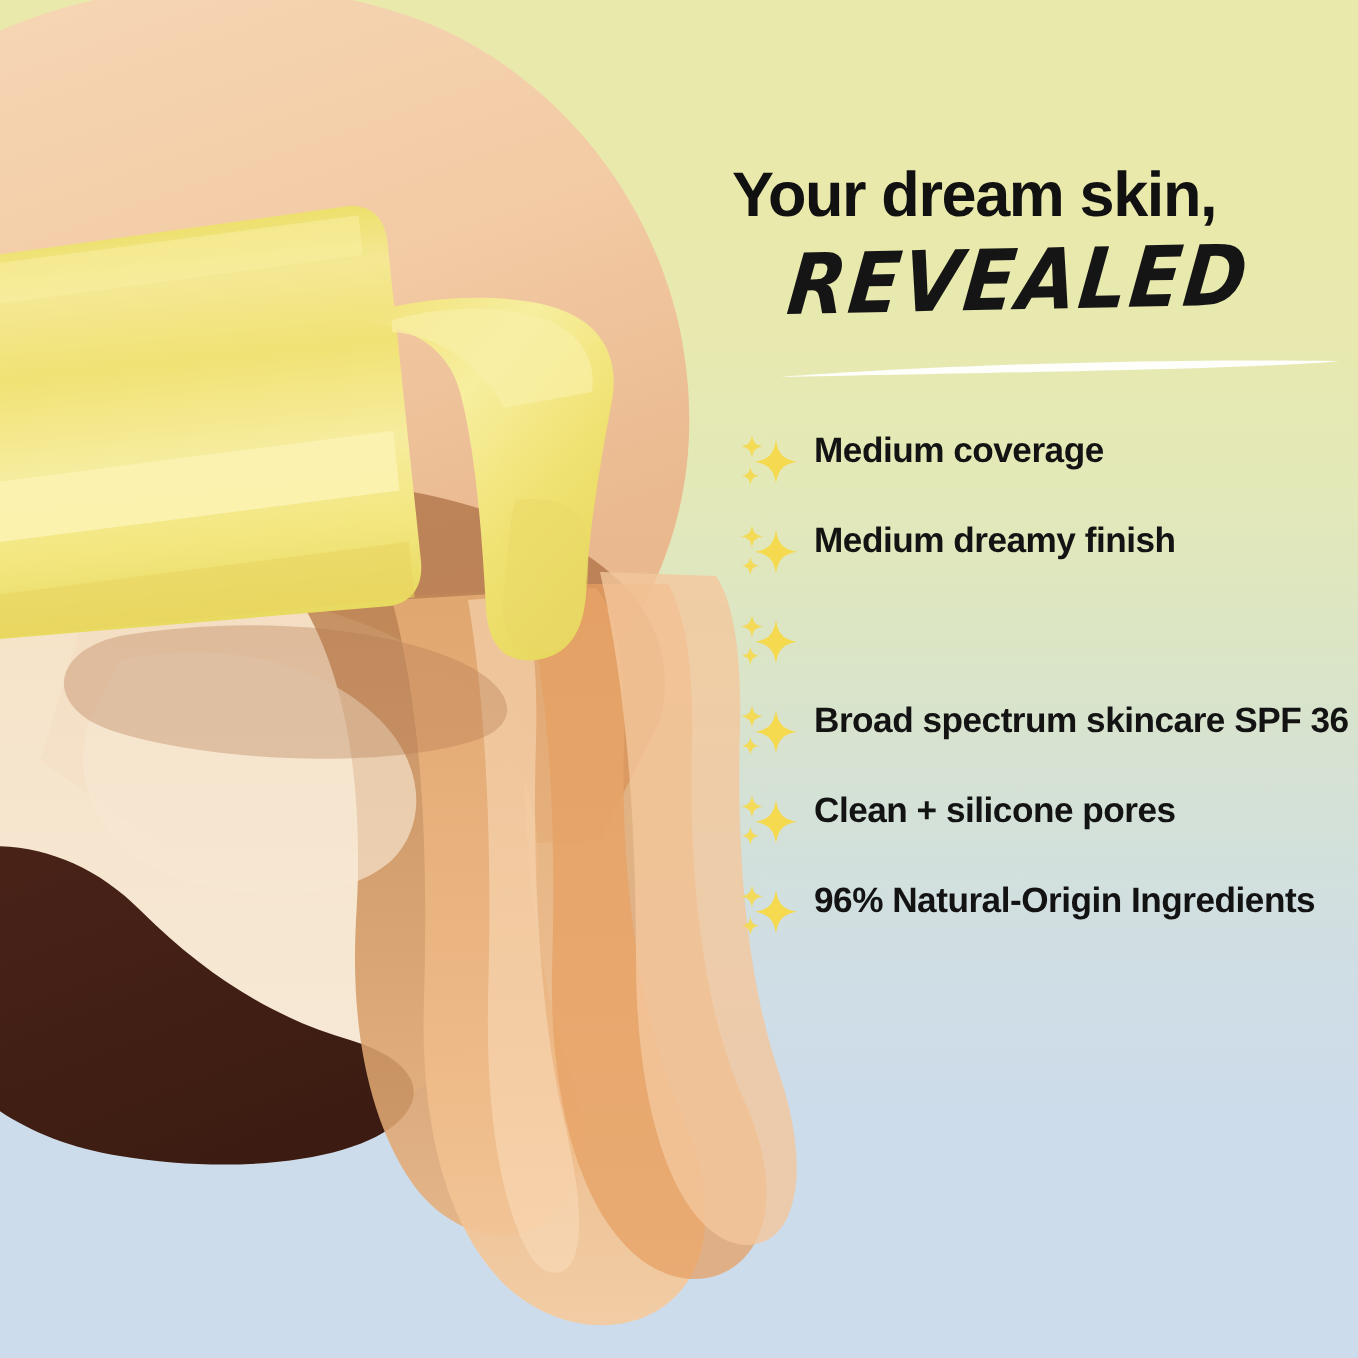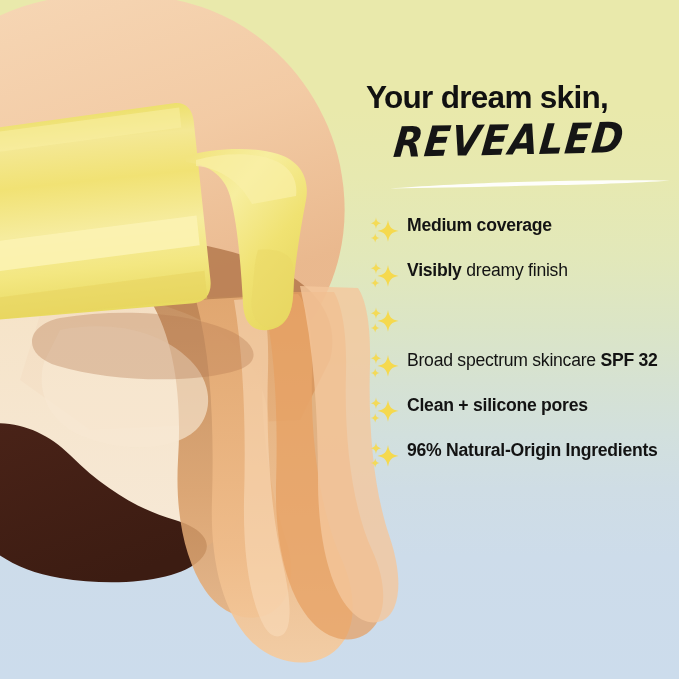--- a/index.html
+++ b/index.html
@@ -95,21 +95,21 @@
     margin-top: 2px;
   }
   .feature-text {
     font-size: 17.6px;
     line-height: 1.16;
     color: #131313;
     letter-spacing: -0.25px;
     padding-top: 1px;
   }
   .feature-text .b { font-weight: 700; }
-  .feature-text .r { font-weight: 400; }
+  .feature-text .r { font-weight: 700; }
 </style>
 </head>
 <body>
 
 <div id="canvas">
 
   <div class="art">
     <svg viewBox="0 0 679 679" xmlns="http://www.w3.org/2000/svg">
       <defs>
         <linearGradient id="capGrad" x1="0" y1="0" x2="0" y2="1">
@@ -240,44 +240,44 @@
         <div class="feature-row">
           <span class="sparkle">
   <svg viewBox="0 0 34 30">
     <path d="M 20 4 C 21.2 11.2 23.6 13.6 30.6 14.9 C 23.6 16.2 21.2 18.6 20 25.8
              C 18.8 18.6 16.4 16.2 9.4 14.9 C 16.4 13.6 18.8 11.2 20 4 Z" fill="#f5d94e"></path>
     <path d="M 8 1.5 C 8.6 5.3 9.8 6.5 13.4 7.2 C 9.8 7.9 8.6 9.1 8 12.9
              C 7.4 9.1 6.2 7.9 2.6 7.2 C 6.2 6.5 7.4 5.3 8 1.5 Z" fill="#f5d94e" opacity="0.92"></path>
     <path d="M 7.2 17.2 C 7.7 20.3 8.7 21.3 11.7 21.9 C 8.7 22.5 7.7 23.5 7.2 26.6
              C 6.7 23.5 5.7 22.5 2.7 21.9 C 5.7 21.3 6.7 20.3 7.2 17.2 Z" fill="#f5d94e" opacity="0.92"></path>
   </svg></span>
-          <div class="feature-text"><span class="b">Visibly</span><span class="r"> dreamy finish</span></div>
-        </div>
-        <div class="feature-row">
-          <span class="sparkle">
-  <svg viewBox="0 0 34 30">
-    <path d="M 20 4 C 21.2 11.2 23.6 13.6 30.6 14.9 C 23.6 16.2 21.2 18.6 20 25.8
-             C 18.8 18.6 16.4 16.2 9.4 14.9 C 16.4 13.6 18.8 11.2 20 4 Z" fill="#f5d94e"></path>
-    <path d="M 8 1.5 C 8.6 5.3 9.8 6.5 13.4 7.2 C 9.8 7.9 8.6 9.1 8 12.9
-             C 7.4 9.1 6.2 7.9 2.6 7.2 C 6.2 6.5 7.4 5.3 8 1.5 Z" fill="#f5d94e" opacity="0.92"></path>
-    <path d="M 7.2 17.2 C 7.7 20.3 8.7 21.3 11.7 21.9 C 8.7 22.5 7.7 23.5 7.2 26.6
-             C 6.7 23.5 5.7 22.5 2.7 21.9 C 5.7 21.3 6.7 20.3 7.2 17.2 Z" fill="#f5d94e" opacity="0.92"></path>
-  </svg></span>
-        </div>
-        <div class="feature-row">
-          <span class="sparkle">
-  <svg viewBox="0 0 34 30">
-    <path d="M 20 4 C 21.2 11.2 23.6 13.6 30.6 14.9 C 23.6 16.2 21.2 18.6 20 25.8
-             C 18.8 18.6 16.4 16.2 9.4 14.9 C 16.4 13.6 18.8 11.2 20 4 Z" fill="#f5d94e"></path>
-    <path d="M 8 1.5 C 8.6 5.3 9.8 6.5 13.4 7.2 C 9.8 7.9 8.6 9.1 8 12.9
-             C 7.4 9.1 6.2 7.9 2.6 7.2 C 6.2 6.5 7.4 5.3 8 1.5 Z" fill="#f5d94e" opacity="0.92"></path>
-    <path d="M 7.2 17.2 C 7.7 20.3 8.7 21.3 11.7 21.9 C 8.7 22.5 7.7 23.5 7.2 26.6
-             C 6.7 23.5 5.7 22.5 2.7 21.9 C 5.7 21.3 6.7 20.3 7.2 17.2 Z" fill="#f5d94e" opacity="0.92"></path>
-  </svg></span>
-          <div class="feature-text"><span class="r">Broad spectrum skincare </span><span class="b">SPF 32</span></div>
+          <div class="feature-text"><span class="b">Medium</span><span class="r"> dreamy finish</span></div>
+        </div>
+        <div class="feature-row">
+          <span class="sparkle">
+  <svg viewBox="0 0 34 30">
+    <path d="M 20 4 C 21.2 11.2 23.6 13.6 30.6 14.9 C 23.6 16.2 21.2 18.6 20 25.8
+             C 18.8 18.6 16.4 16.2 9.4 14.9 C 16.4 13.6 18.8 11.2 20 4 Z" fill="#f5d94e"></path>
+    <path d="M 8 1.5 C 8.6 5.3 9.8 6.5 13.4 7.2 C 9.8 7.9 8.6 9.1 8 12.9
+             C 7.4 9.1 6.2 7.9 2.6 7.2 C 6.2 6.5 7.4 5.3 8 1.5 Z" fill="#f5d94e" opacity="0.92"></path>
+    <path d="M 7.2 17.2 C 7.7 20.3 8.7 21.3 11.7 21.9 C 8.7 22.5 7.7 23.5 7.2 26.6
+             C 6.7 23.5 5.7 22.5 2.7 21.9 C 5.7 21.3 6.7 20.3 7.2 17.2 Z" fill="#f5d94e" opacity="0.92"></path>
+  </svg></span>
+        </div>
+        <div class="feature-row">
+          <span class="sparkle">
+  <svg viewBox="0 0 34 30">
+    <path d="M 20 4 C 21.2 11.2 23.6 13.6 30.6 14.9 C 23.6 16.2 21.2 18.6 20 25.8
+             C 18.8 18.6 16.4 16.2 9.4 14.9 C 16.4 13.6 18.8 11.2 20 4 Z" fill="#f5d94e"></path>
+    <path d="M 8 1.5 C 8.6 5.3 9.8 6.5 13.4 7.2 C 9.8 7.9 8.6 9.1 8 12.9
+             C 7.4 9.1 6.2 7.9 2.6 7.2 C 6.2 6.5 7.4 5.3 8 1.5 Z" fill="#f5d94e" opacity="0.92"></path>
+    <path d="M 7.2 17.2 C 7.7 20.3 8.7 21.3 11.7 21.9 C 8.7 22.5 7.7 23.5 7.2 26.6
+             C 6.7 23.5 5.7 22.5 2.7 21.9 C 5.7 21.3 6.7 20.3 7.2 17.2 Z" fill="#f5d94e" opacity="0.92"></path>
+  </svg></span>
+          <div class="feature-text"><span class="r">Broad spectrum skincare </span><span class="b">SPF 36</span></div>
         </div>
         <div class="feature-row">
           <span class="sparkle">
   <svg viewBox="0 0 34 30">
     <path d="M 20 4 C 21.2 11.2 23.6 13.6 30.6 14.9 C 23.6 16.2 21.2 18.6 20 25.8
              C 18.8 18.6 16.4 16.2 9.4 14.9 C 16.4 13.6 18.8 11.2 20 4 Z" fill="#f5d94e"></path>
     <path d="M 8 1.5 C 8.6 5.3 9.8 6.5 13.4 7.2 C 9.8 7.9 8.6 9.1 8 12.9
              C 7.4 9.1 6.2 7.9 2.6 7.2 C 6.2 6.5 7.4 5.3 8 1.5 Z" fill="#f5d94e" opacity="0.92"></path>
     <path d="M 7.2 17.2 C 7.7 20.3 8.7 21.3 11.7 21.9 C 8.7 22.5 7.7 23.5 7.2 26.6
              C 6.7 23.5 5.7 22.5 2.7 21.9 C 5.7 21.3 6.7 20.3 7.2 17.2 Z" fill="#f5d94e" opacity="0.92"></path>

